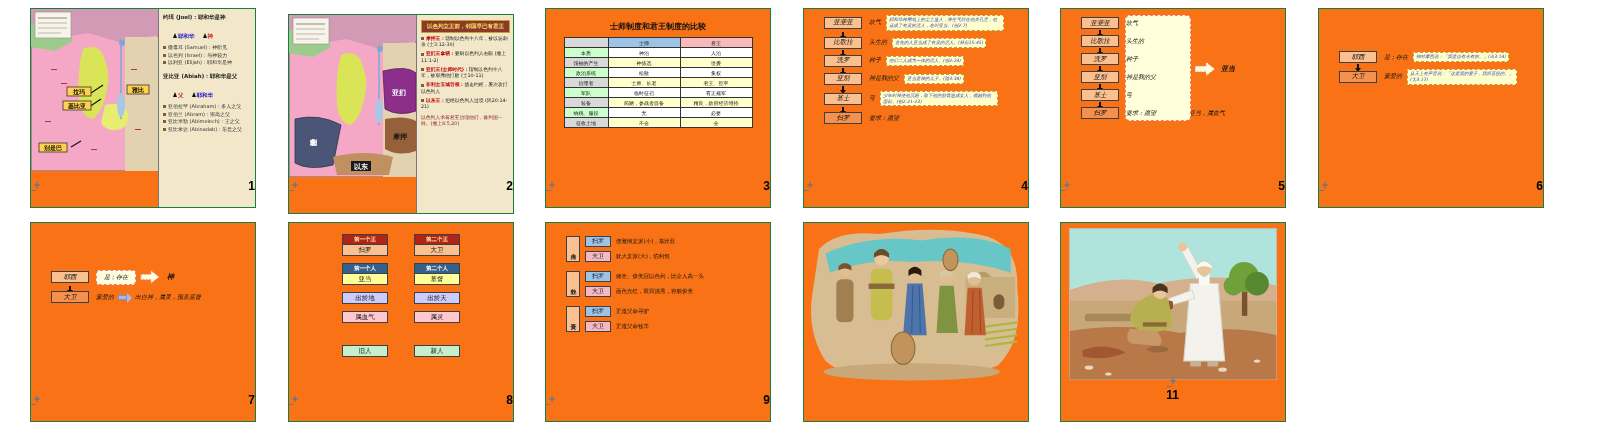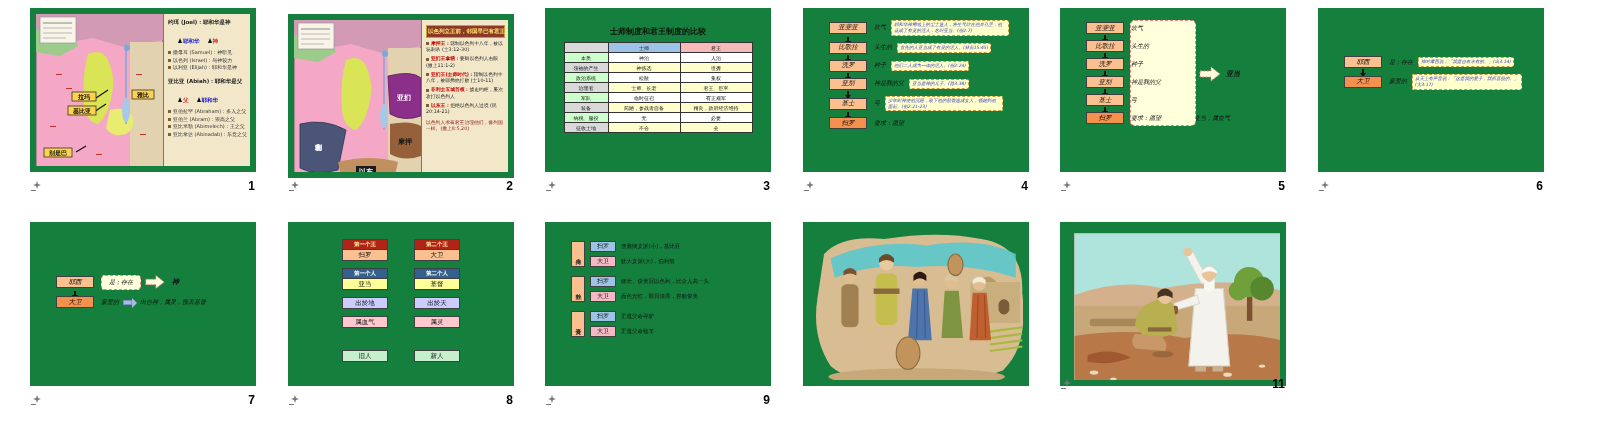--- a/index.html
+++ b/index.html
@@ -1,20 +1,20 @@
 <!DOCTYPE html>
 <html><head>
 <meta charset="utf-8">
 <style>
   html,body{margin:0;padding:0;background:#fff;}
   *{box-sizing:border-box;}
   body{font-family:"DejaVu Sans","Liberation Sans",sans-serif;}
   #canvas{position:relative;width:1600px;height:433px;background:#ffffff;overflow:hidden;}
 
-  .slide{position:absolute;width:226px;height:164px;background:#15803d;border:6px solid #15803d;overflow:hidden;}
+  .slide{position:absolute;width:226px;height:200px;background:#f97316;border:1px solid #15803d;overflow:hidden;}
   .meta{position:absolute;width:226px;height:16px;display:flex;justify-content:space-between;align-items:center;}
   .num{font:bold 12px "Liberation Sans",sans-serif;color:#000;padding-right:1px;}
   .staricon{width:14px;height:12px;flex:none;}
 
   
   .mapwrap{position:absolute;left:0;top:0;width:127px;height:162px;}
   .panel{position:absolute;left:127px;top:0;right:0;bottom:0;background:#F2E7C9;border-left:1px solid #777;padding:5px 3px 2px 4px;}
   .p1line{font-size:5.5px;color:#222;font-weight:bold;white-space:nowrap;}
   .parts{display:flex;gap:8px;margin:2px 0 2px 10px;align-items:flex-end;}
   .upar{width:0;height:0;border-left:2px solid transparent;border-right:2px solid transparent;border-bottom:5px solid #111;display:inline-block;margin-right:1px;}
@@ -582,21 +582,21 @@
       <g>
         <path d="M64,90 Q66,74 80,68 Q94,62 100,72 L104,96 Q90,104 72,100 Z" fill="#B8B050"></path>
         <circle cx="92" cy="64" r="6.5" fill="#E8C49A"></circle>
         <path d="M85,60 q7,-8 14,0 l0,5 q-7,-5 -14,0 Z" fill="#4A3420"></path>
         <path d="M64,98 Q58,108 66,112 L92,114 Q96,106 88,100 Z" fill="#C89868"></path>
         <ellipse cx="90" cy="117" rx="10" ry="3" fill="#9A6840"></ellipse>
         <rect x="76" y="92" width="22" height="4" fill="#8A6A3C"></rect>
       </g>
     </svg>
   </div>
-  <div class="meta" style="left:1060px;top:376px;">
+  <div class="meta" style="left:1060px;top:376px;flex-direction:column;">
     <svg class="staricon" viewBox="0 0 14 12">
         <path d="M7,1 L8,4 L11,5 L8,6 L7,9 L6,6 L3,5 L6,4 Z" fill="#777"></path>
         <line x1="1" y1="10.5" x2="6" y2="10.5" stroke="#777" stroke-width="1"></line>
       </svg>
     <span class="num">11</span>
   </div>
 
 </div>
 
 </body></html>

